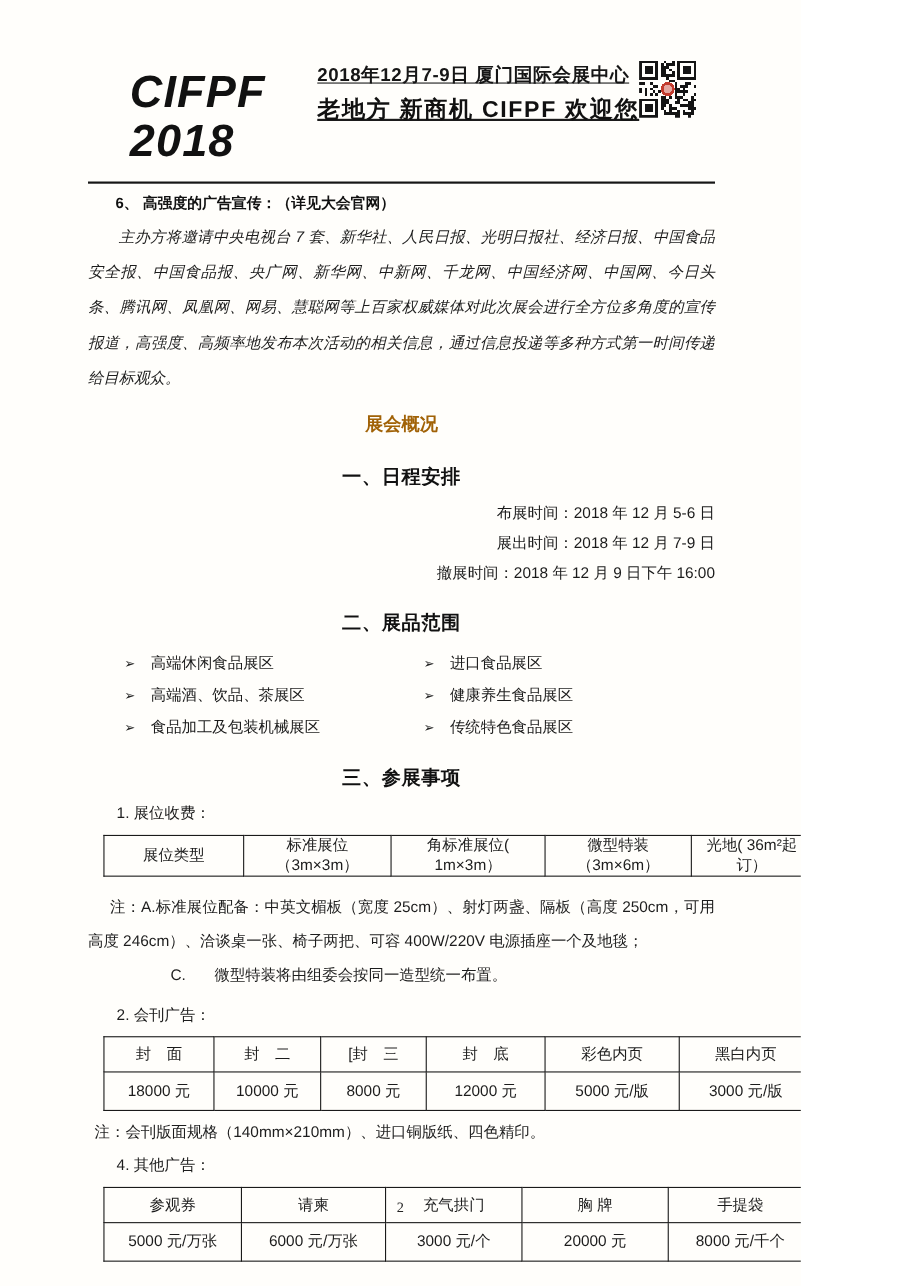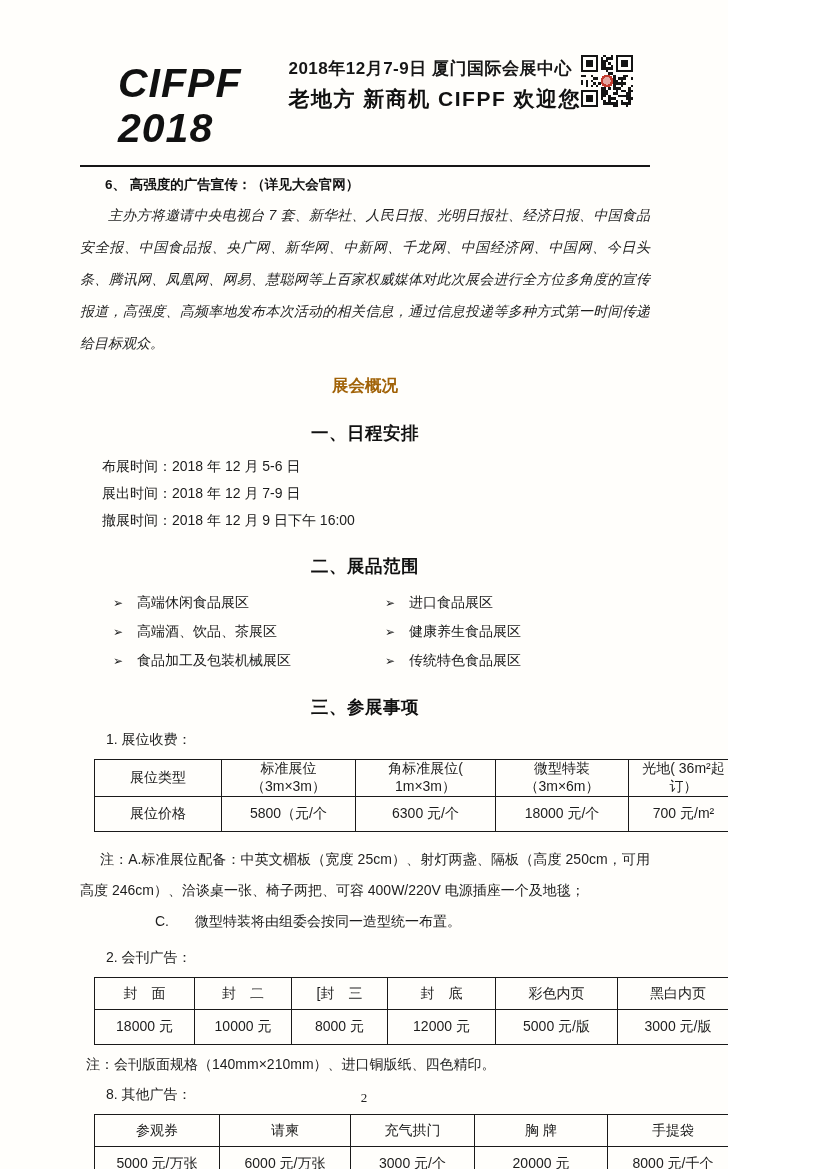--- a/index.html
+++ b/index.html
@@ -18,42 +18,42 @@
     display:flex; align-items:flex-start;
     border-bottom:2.5px solid #161616;
     padding-bottom:14px;
   }
   .logo {
     margin-left:38px;
     font-size:41px; font-weight:bold; font-style:italic;
     letter-spacing:1px; color:#111;
     line-height:1.1; padding-top:6px;
   }
-  .header-right { margin-left:47px; padding-top:2px; }
+  .header-right { margin-left:47px; padding-top:2px;text-decoration:underline; }
   .date-line { font-size:17px; font-weight:600; letter-spacing:0.5px; color:#161616; white-space:nowrap; }
   .tagline { font-size:21px; font-weight:700; letter-spacing:1.5px; margin-top:5px; color:#111; white-space:nowrap; }
   .qr-wrap { margin-left:auto; margin-right:34px; width:52px; height:52px; }
   
   .promo-heading {
     margin-top:9px; padding-left:25px;
     font-size:13.5px; font-weight:bold; color:#111;
   }
   .promo-body {
     margin-top:5px;
     font-size:14px; line-height:32px;
     text-align:justify; text-indent:2em;
     color:#1d1d1d;
     font-style:italic;
   }
   
   .overview-title { text-align:center; font-size:16.5px; font-weight:bold; margin-top:16px; color:#a16207; }
   .sec-heading { font-size:17.5px; font-weight:bold; margin-top:20px; color:#111; letter-spacing:0.5px;text-align:center; }
   .sec-heading.first { margin-top:24px; }
   .schedule { margin-top:8px; padding-left:22px; }
-  .schedule div { font-size:14px; line-height:27px; }
+  .schedule div { font-size:14px; line-height:27px;text-align:right; }
   
   .scope-cols { display:flex; margin-top:10px; }
   .scope-col { width:50%; }
   .scope-col.left { padding-left:33px; box-sizing:border-box; }
   .scope-col.right { padding-left:20px; box-sizing:border-box; }
   .scope-item { font-size:14px; line-height:28px; display:flex; align-items:baseline; }
   .scope-item .arrow { font-size:12px; margin-right:14px; color:#222; }
   
   .num-label { margin-top:12px; padding-left:26px; font-size:14px; color:#1d1d1d; }
   table.fee {
@@ -370,27 +370,20 @@
         <col style="width:110px">
       </colgroup>
     <tbody>
         <tr>
       <td>展位类型</td>
       <td>标准展位（3m×3m）</td>
       <td>角标准展位( 1m×3m）</td>
       <td>微型特装（3m×6m）</td>
       <td>光地( 36m²起订）</td>
     </tr>
-    <tr class="vals">
-      <td>展位价格</td>
-      <td>5800（元/个</td>
-      <td>6300 元/个</td>
-      <td>18000 元/个</td>
-      <td>700 元/m²</td>
-    </tr>
   </tbody>
     </table>
 
   <div class="note-a">注：A.标准展位配备：中英文楣板（宽度 25cm）、射灯两盏、隔板（高度 250cm，可用高度 246cm）、洽谈桌一张、椅子两把、可容 400W/220V 电源插座一个及地毯；</div>
   <div class="note-line"><span class="nlabel">C.</span><span>微型特装将由组委会按同一造型统一布置。</span></div>
 
   <div class="num-label">2.   会刊广告：</div>
   <table class="fee">
     <colgroup>
         <col style="width:100px">
@@ -414,21 +407,21 @@
       <td>10000 元</td>
       <td>8000 元</td>
       <td>12000 元</td>
       <td>5000 元/版</td>
       <td>3000 元/版</td>
     </tr>
   </tbody>
     </table>
   <div class="journal-note">注：会刊版面规格（140mm×210mm）、进口铜版纸、四色精印。</div>
 
-  <div class="num-label">8.   其他广告：</div>
+  <div class="num-label">4.   其他广告：</div>
   <table class="fee">
     <colgroup>
         <col style="width:125px">
         <col style="width:131px">
         <col style="width:124px">
         <col style="width:133px">
         <col style="width:131px">
       </colgroup>
     <tbody>
         <tr>

